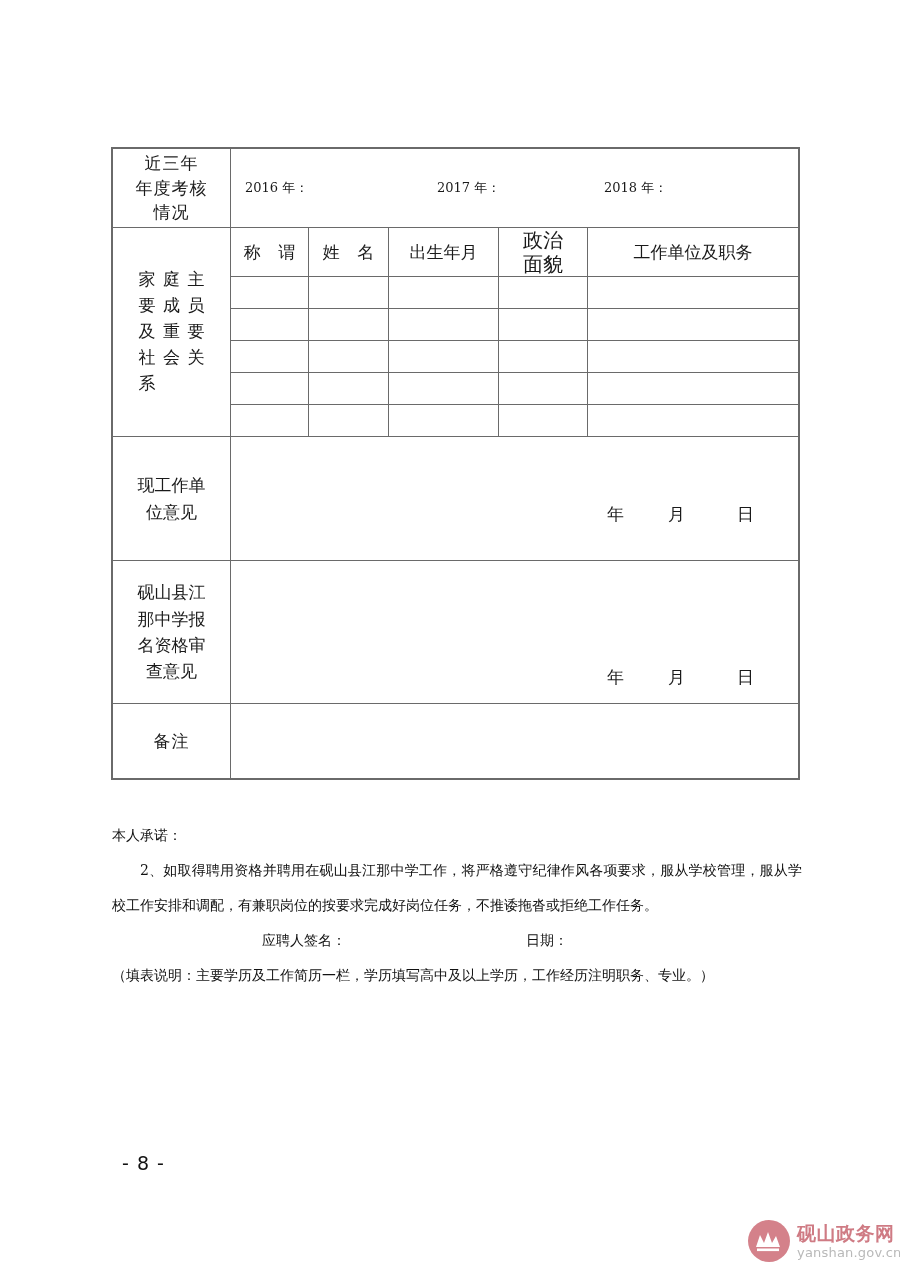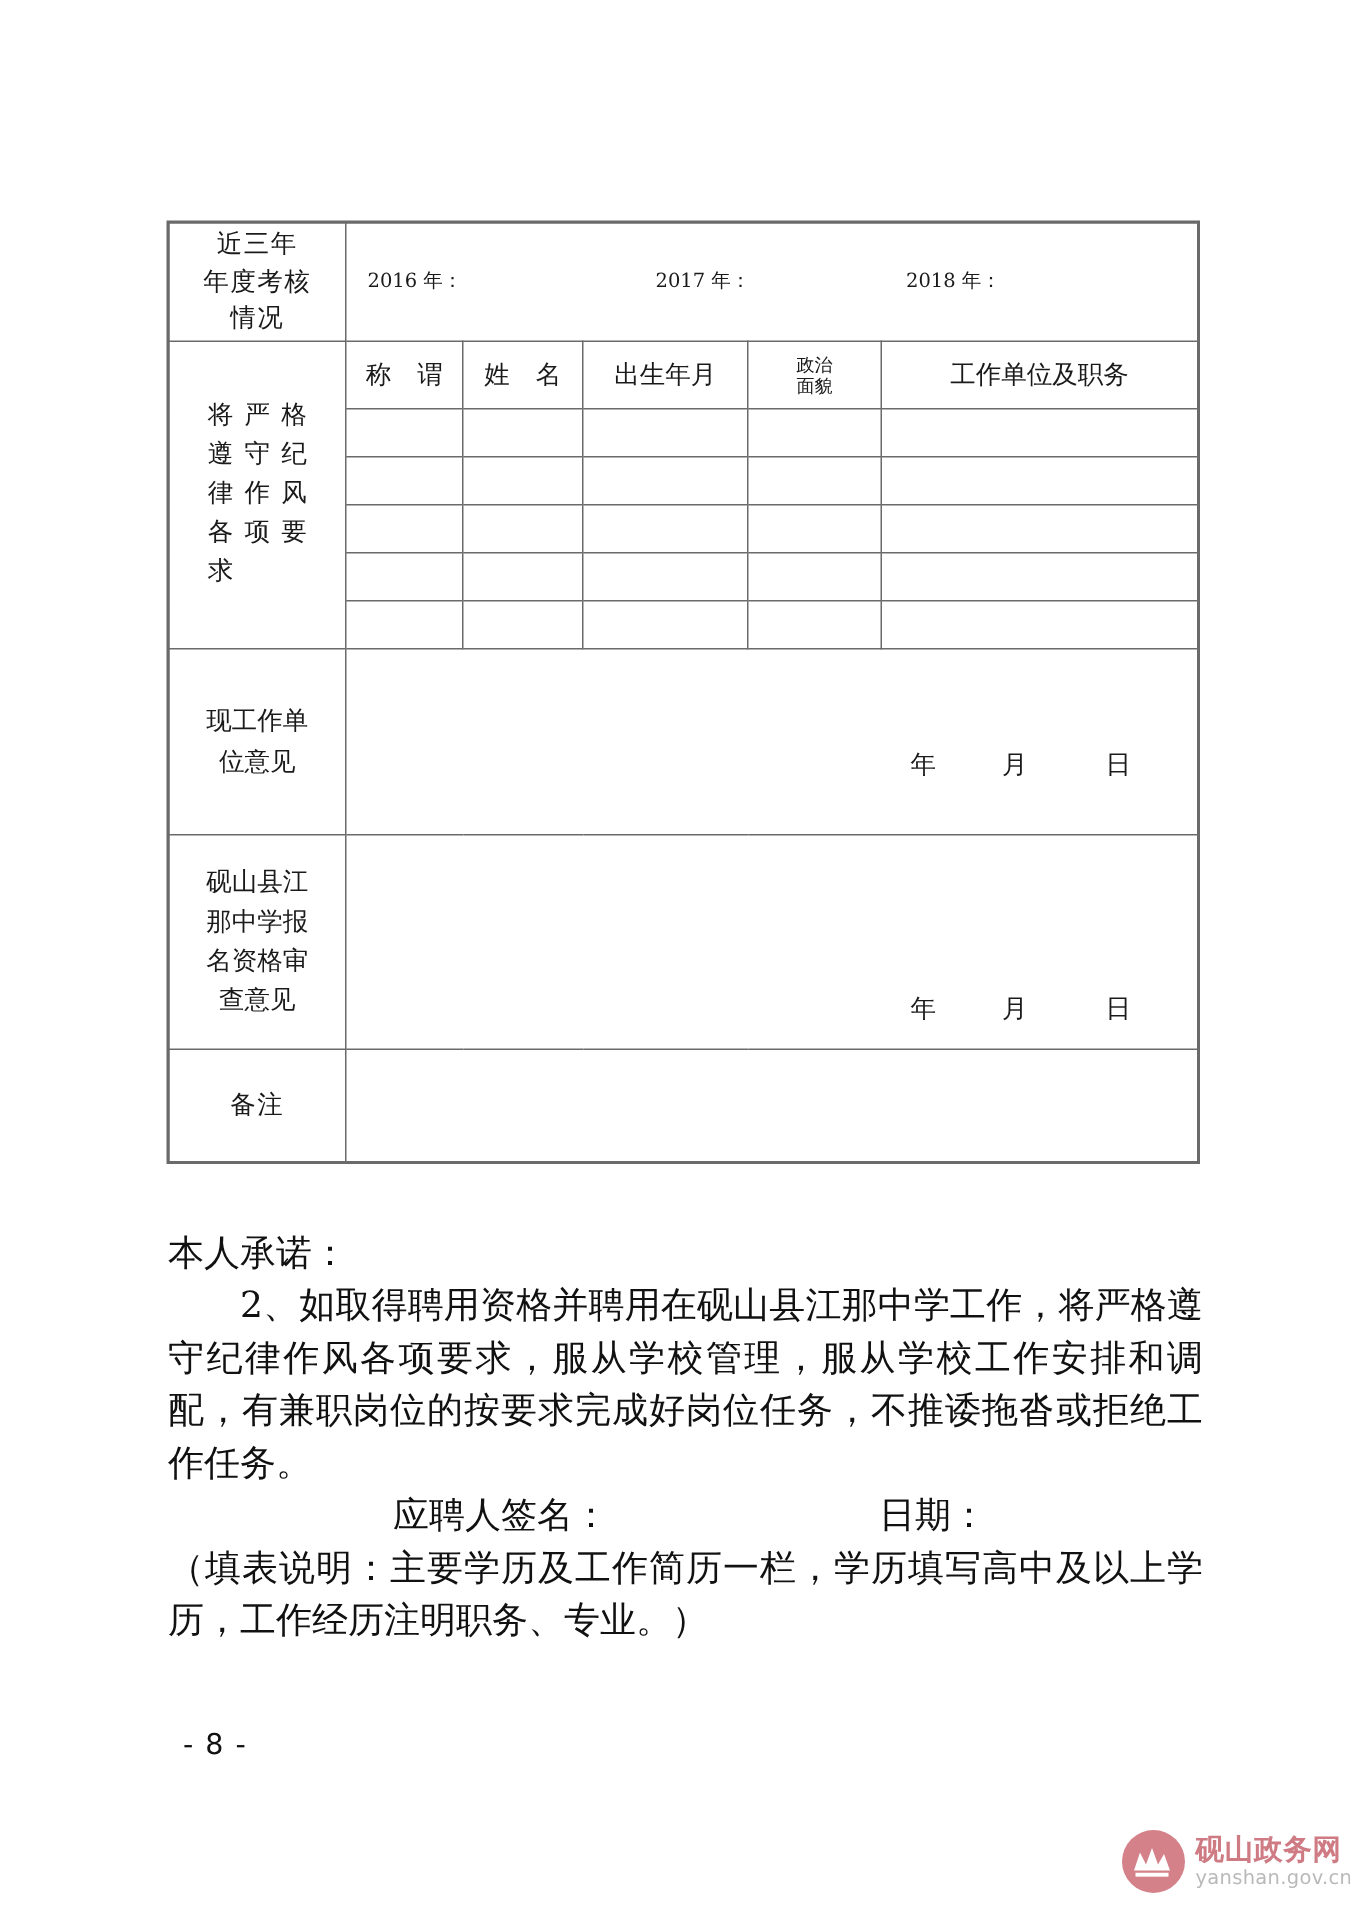--- a/index.html
+++ b/index.html
@@ -86,21 +86,21 @@
   }
 
   .fam-head td {
     height: 44px;
     text-align: center;
     font-size: 17px;
   }
   .fam-head .two-line {
     display: block;
     line-height: 1.2;
-    font-size: 12px;
+    font-size: 20px;
   }
   .fam-row td { height: 31px; }
 
   .spaced2 {
     letter-spacing: 6px;
     padding-left: 6px;
   }
 
   
   .op-label {
@@ -132,21 +132,21 @@
   .row-school .op-body { height: 142px; }
   .row-school .datemark { bottom: 14px; }
   .row-remark td { height: 74px; }
 
   
   .body-text {
     position: absolute;
     left: 112px;
     top: 818px;
     width: 690px;
-    font-size: 24px;
+    font-size: 14px;
     line-height: 35px;
     color: #111;
   }
   .body-text p {
     margin: 0;
     text-align: justify;
     text-justify: inter-ideograph;
   }
   .indent2 { text-indent: 2em; }
 
@@ -227,21 +227,21 @@
     </td>
     <td class="years-cell" colspan="5">
       <span class="year-item year-0">2016 年：</span>
       <span class="year-item year-1">2017 年：</span>
       <span class="year-item year-2">2018 年：</span>
     </td>
   </tr>
 
   <tr class="fam-head">
     <td class="family-label" rowspan="6">
-      <span class="vert-zig">将严格遵守纪律作风各项要求</span>
+      <span class="vert-zig">家庭主要成员及重要社会关系</span>
     </td>
     <td>
       <span class="spaced2">称 谓</span>
     </td>
     <td>
       <span class="spaced2">姓 名</span>
     </td>
     <td>
       <span>出生年月</span>
     </td>

